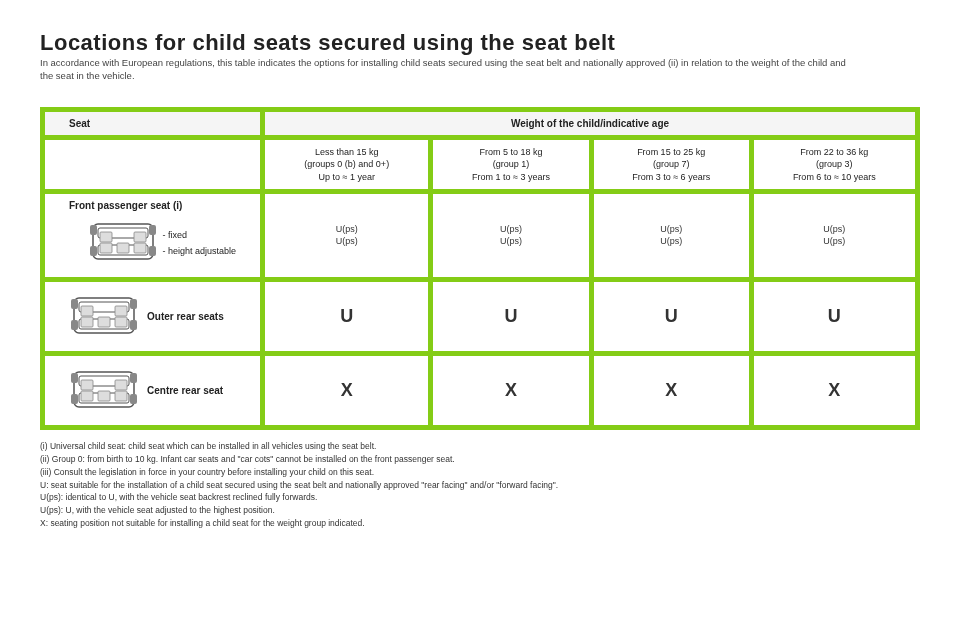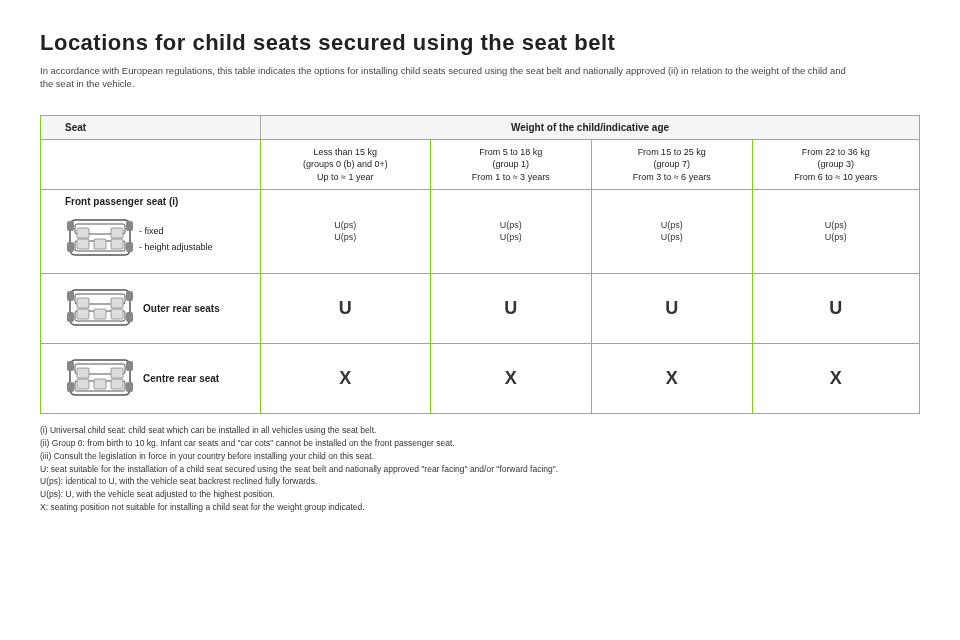--- a/index.html
+++ b/index.html
@@ -8,37 +8,36 @@
       font-family: Arial, Helvetica, sans-serif;
       font-size: 11px;
       color: #222;
       padding: 30px 40px;
       width: 960px;
       min-height: 640px;
     }
     h1 {
       font-size: 22px;
       font-weight: bold;
-      margin-bottom: 8px;
       letter-spacing: 0.5px;
     }
     .subtitle {
       font-size: 9.5px;
       color: #444;
       margin-bottom: 24px;
       max-width: 820px;
       line-height: 1.4;
     }
     table {
       width: 100%;
       border-collapse: collapse;
       border: 1px solid #aaa;
     }
     th, td {
-      border: 1px solid #84cc16;
+      border: 5px solid #84cc16;
       padding: 6px 24px;
       vertical-align: middle;
       text-align: center;
       font-size: 10px;
     }
     .seat-col {
       text-align: left;
       width: 220px;
     }
     .header-sub {
@@ -128,21 +127,21 @@
           <span>(group 3)</span>
           <span>From 6 to ≈ 10 years</span>
         </div>
       </th>
     </tr>
   </thead>
   <tbody id="table-body">
   <tr>
         <td class="seat-col">
           <div style="font-weight:bold;font-size:10px;margin-bottom:3px;">Front passenger seat (i)</div>
-  <div style="display:flex;gap:4px;">
+  <div style="display:flex;gap:4px;justify-content:flex-end;">
     <div><svg viewBox="0 0 70 55" class="car-svg" xmlns="http://www.w3.org/2000/svg">
 
     <rect x="5" y="10" width="60" height="35" rx="5" ry="5" fill="none" stroke="#555" stroke-width="1.5"></rect>
 
     <rect x="10" y="14" width="50" height="10" rx="2" fill="none" stroke="#555" stroke-width="1"></rect>
 
     <rect x="10" y="31" width="50" height="10" rx="2" fill="none" stroke="#555" stroke-width="1"></rect>
 
     <rect x="12" y="18" width="12" height="10" rx="1" fill="#ddd" stroke="#888" stroke-width="0.8"></rect>
     <rect x="46" y="18" width="12" height="10" rx="1" fill="#ddd" stroke="#888" stroke-width="0.8"></rect>

